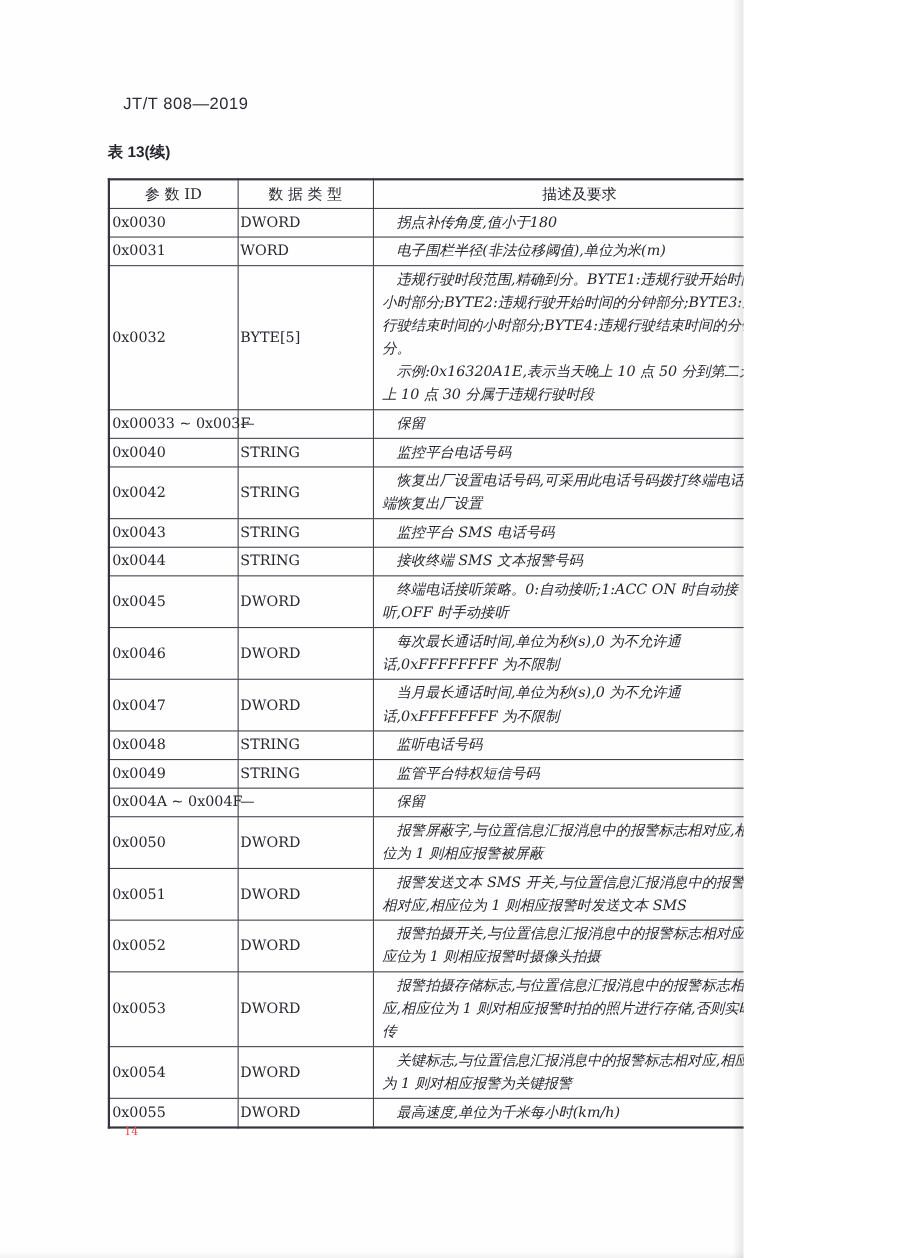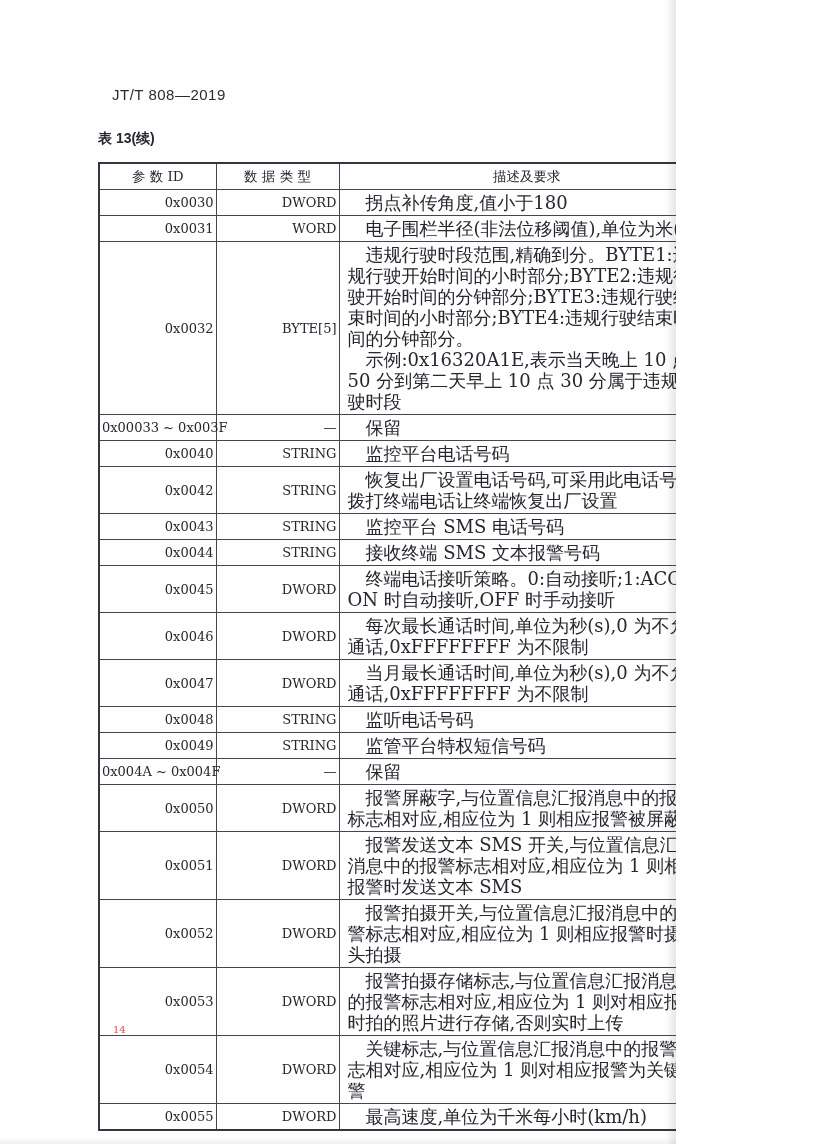--- a/index.html
+++ b/index.html
@@ -66,28 +66,29 @@
   .param-table {
     border: 2px solid #35353f;
   }
   .param-table thead th {
     height: 23px;
     font-weight: normal;
     font-size: 13.5px;
     padding: 1px 2px;
   }
   .c-id, .c-type {
-    text-align: right;
+    text-align: left;
     padding: 2px 2px;
     font-size: 13px;
     white-space: nowrap;
   }
   .c-desc {
     padding: 2px 8px 2px 8px;
-    font-size: 18px;
+    font-size: 13px;
+    font-style: italic;
   }
   .c-desc p {
     margin: 0;
     line-height: 21px;
     text-indent: 1em;
   }
   .page-number {
     position: absolute;
     left: 113px;
     top: 1024px;

